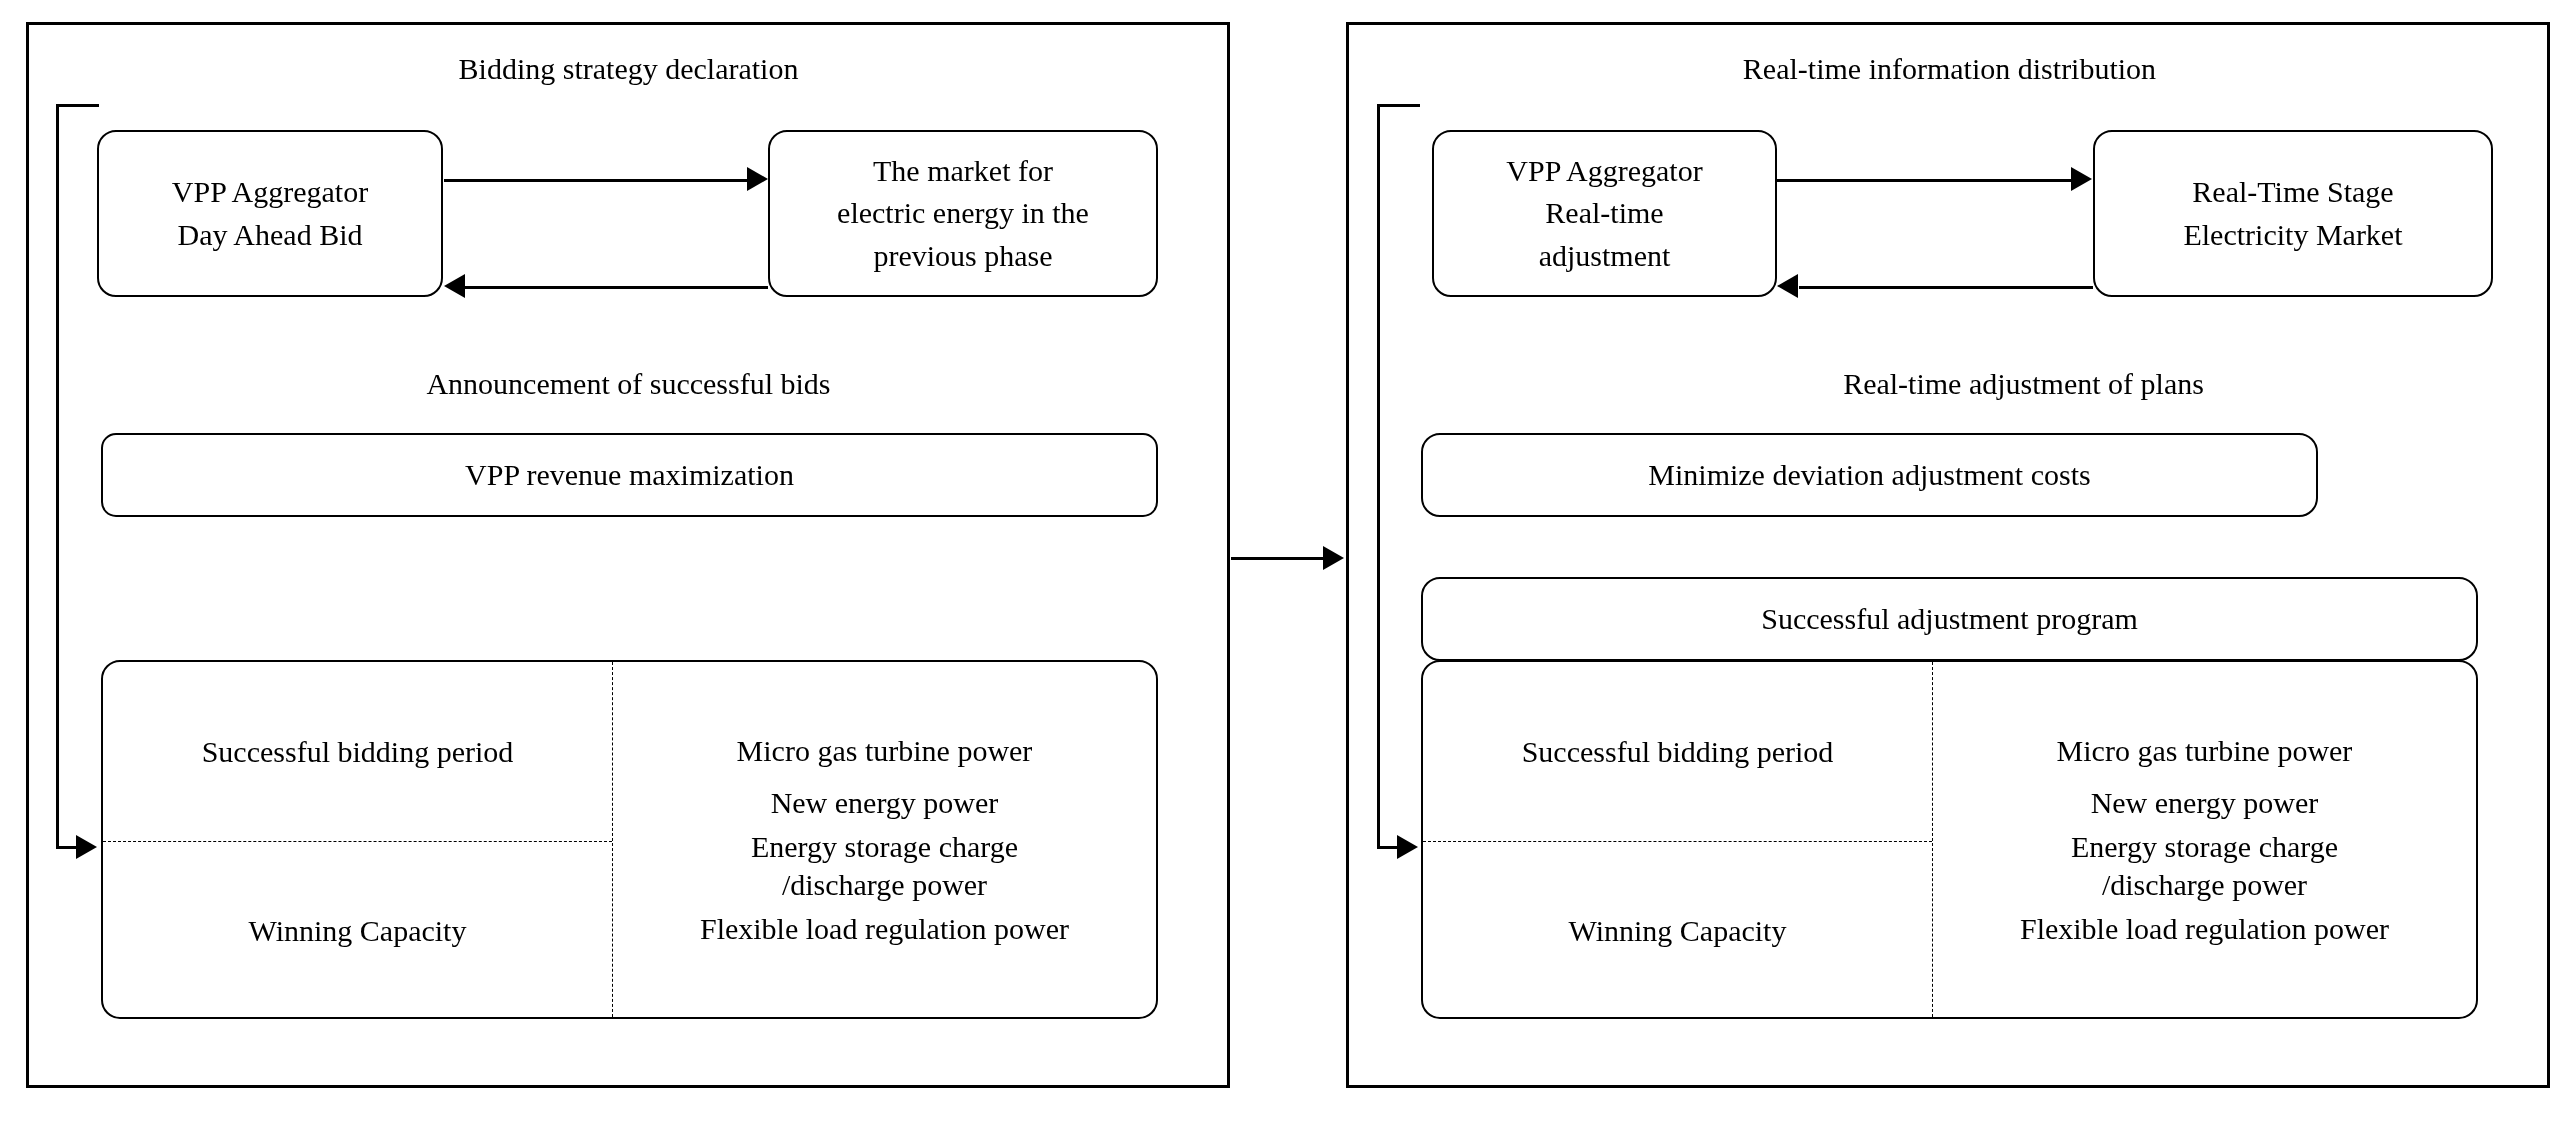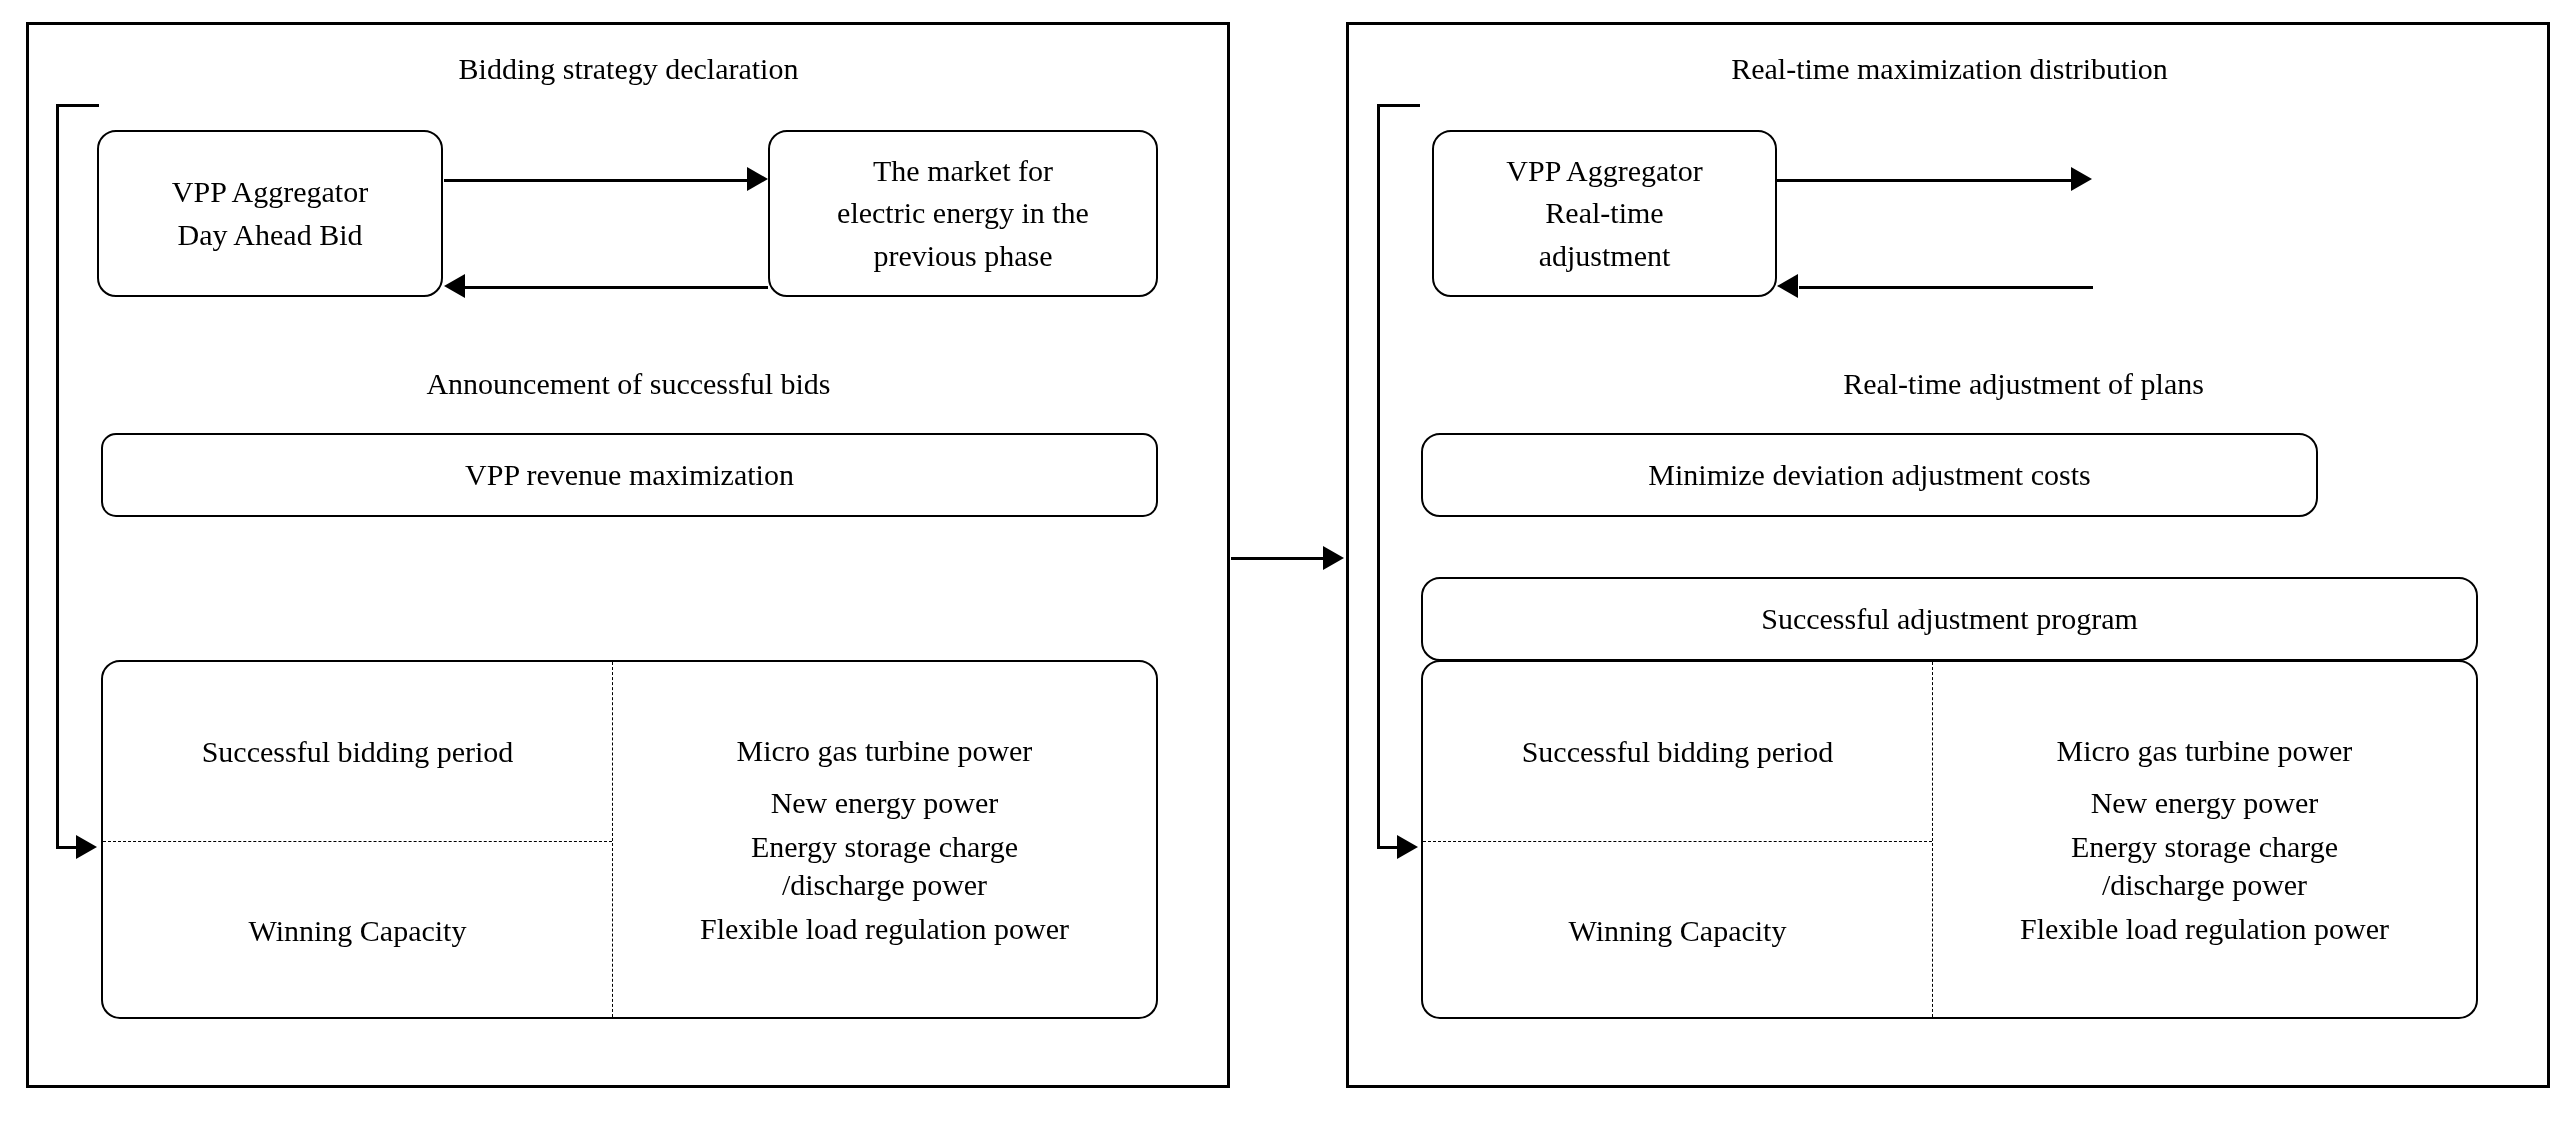--- a/index.html
+++ b/index.html
@@ -190,28 +190,32 @@
   <div class="hline loop-line" style="left:56px; top:104px; width:43px;"></div>
   <div class="vline loop-line" style="left:56px; top:104px; height:743px;"></div>
   <div class="hline loop-line" style="left:56px; top:846px; width:21.6px;"></div>
   <div class="arrowhead-right" style="left:76px; top:835px;"></div>
 
   <div class="hline" style="left:1231px; top:557px; width:95px;"></div>
   <div class="arrowhead-right" style="left:1323px; top:546px;"></div>
 
   <div class="panel" id="panel-right"></div>
 
-  <div class="caption" style="left:1419px; top:54px; width:1061px;">Real-time maximization distribution</div>
+  <div class="caption" style="left:1419px; top:54px; width:1061px;">Real-time information distribution</div>
 
   <div class="node" style="left:1432px; top:130px; width:345px; height:167px;">
     <span class="ln">VPP Aggregator</span>
     <span class="ln">Real-time</span>
     <span class="ln">adjustment</span>
   </div>
 
+  <div class="node" style="left:2093px; top:130px; width:400px; height:167px;">
+    <span class="ln">Real-Time  Stage</span>
+    <span class="ln">Electricity  Market</span>
+  </div>
 
   <div class="hline" style="left:1777px; top:179px; width:295px;"></div>
   <div class="arrowhead-right" style="left:2071px; top:167px;"></div>
 
   <div class="hline" style="left:1799px; top:286px; width:294px;"></div>
   <div class="arrowhead-left" style="left:1777px; top:274px;"></div>
 
   <div class="caption" style="left:1493px; top:369px; width:1061px;">Real-time adjustment of plans</div>
 
   <div class="banner" style="left:1421px; top:433px; width:897px; height:84px;">Minimize deviation adjustment costs</div>

